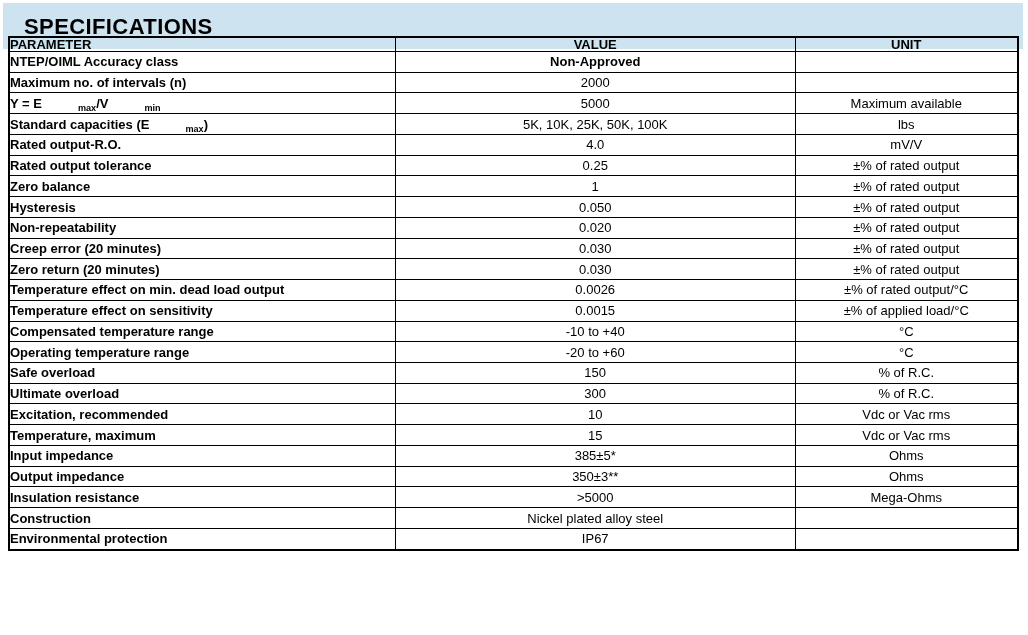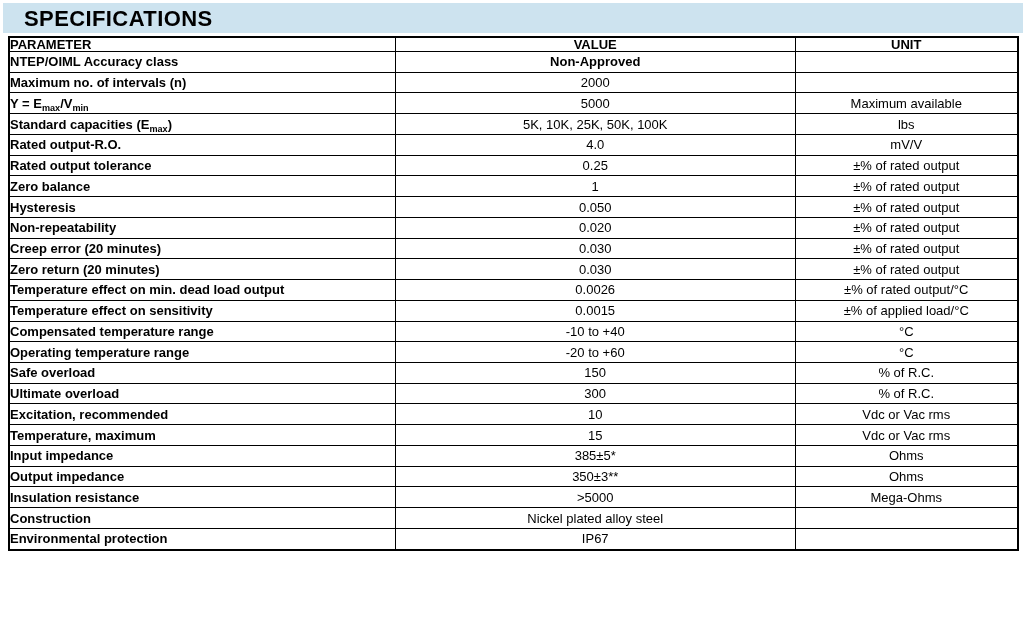--- a/index.html
+++ b/index.html
@@ -16,21 +16,21 @@
     position: relative;
     width: 1028px;
     height: 635px;
     background: #ffffff;
   }
   .title-bar {
     position: absolute;
     left: 3px;
     top: 3px;
     width: 1020px;
-    height: 30px;
+    height: 46px;
     display: flex;
     align-items: center;
     box-sizing: border-box;
     padding-left: 21px;
   }
   .title-bar .title-text {
     font-size: 22px;
     font-weight: bold;
     letter-spacing: 0.4px;
     line-height: 1;
@@ -76,20 +76,21 @@
   }
   td.cell-value.bold-value {
     font-weight: bold;
   }
   sub {
     font-size: 0.7em;
     vertical-align: baseline;
     position: relative;
     top: 0.35em;
     line-height: 0;
+    margin-left: 36px;
   }
 </style>
 </head>
 <body>
 
 <div class="page">
 
   <div class="title-bar" style="background: rgb(205, 227, 239);">
     <span class="title-text">SPECIFICATIONS</span>
   </div>

